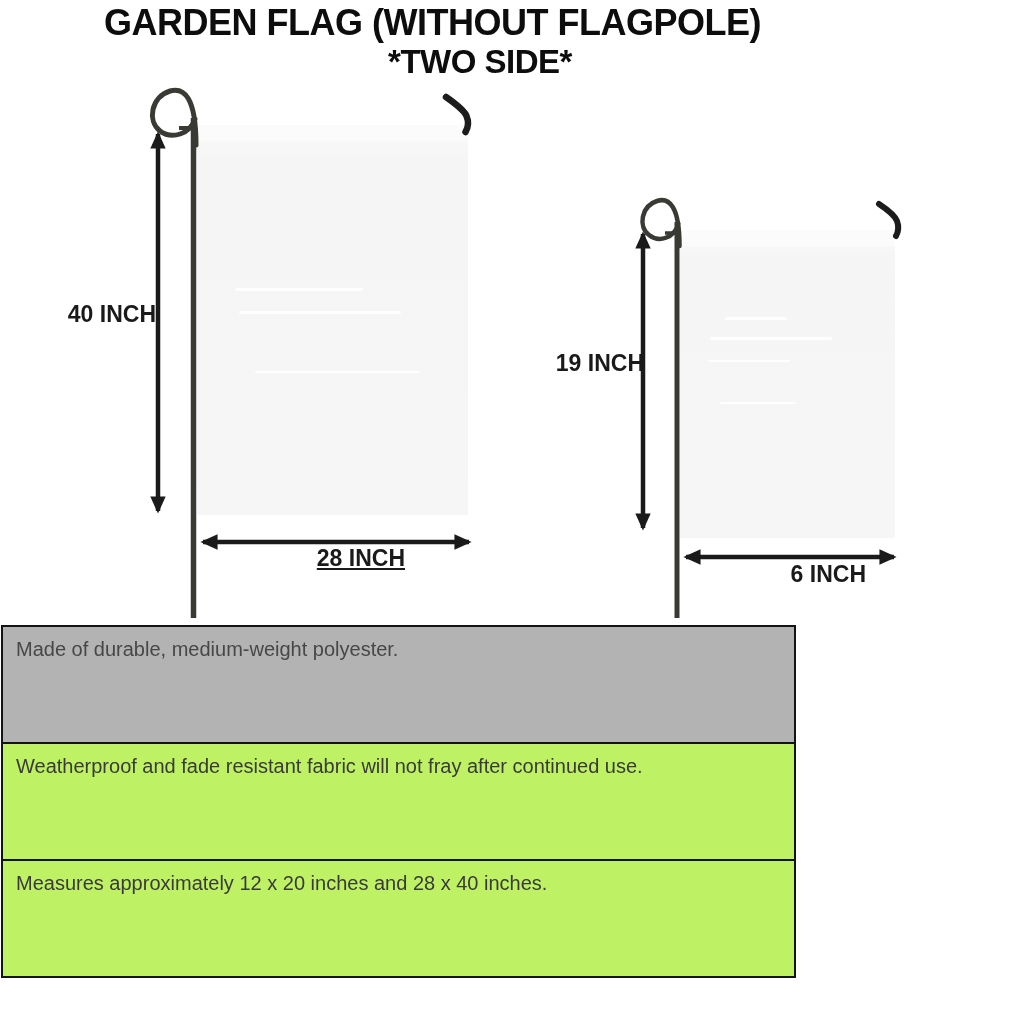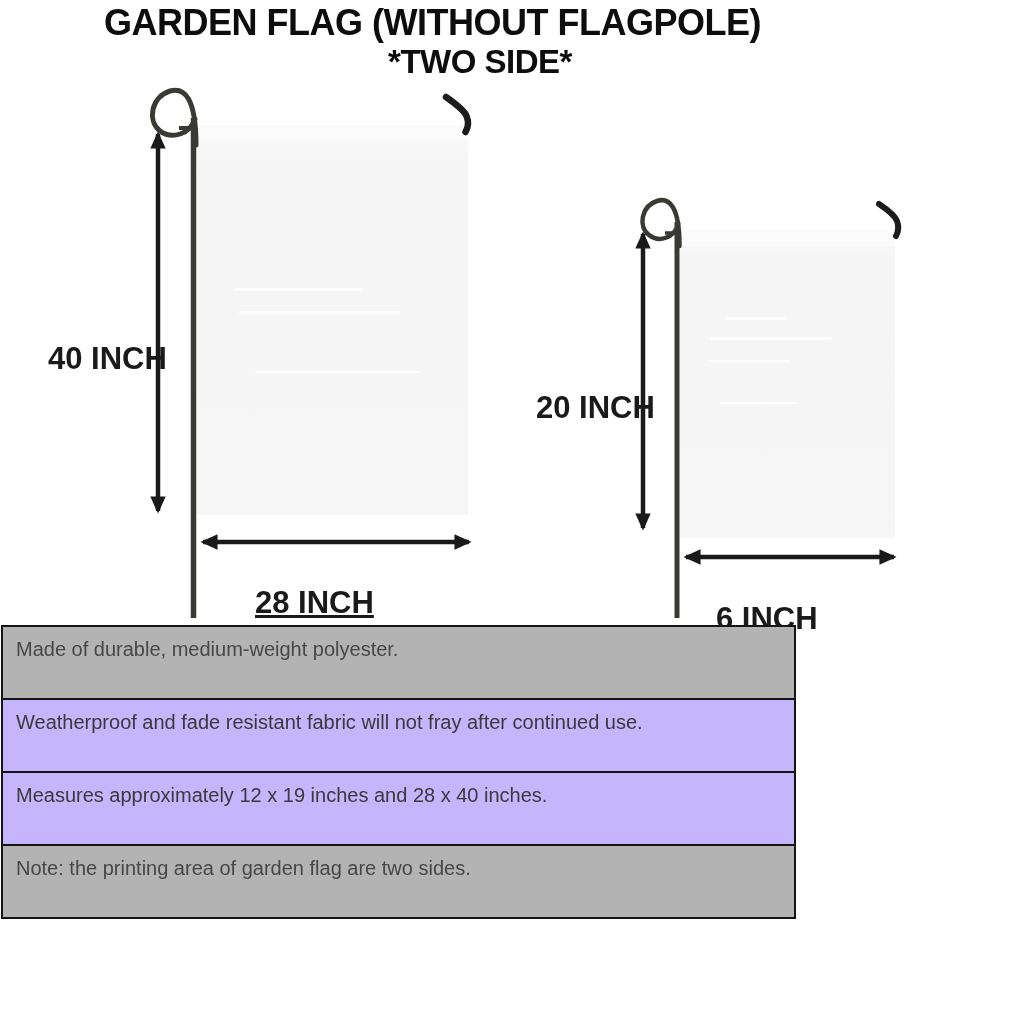--- a/index.html
+++ b/index.html
@@ -41,43 +41,43 @@
   }
 
   
   svg.overlay {
     position: absolute; left: 0; top: 0; width: 1024px; height: 1024px;
     pointer-events: none;
   }
 
   
   .dim-label {
-    position: absolute; font-size: 31px; font-weight: 700;
-    color: #1a1a1a; text-align: left; line-height: 25px;
-    letter-spacing: 0px; white-space: nowrap; margin-top: 44px;
+    position: absolute; font-size: 23px; font-weight: 700;
+    color: #1a1a1a; text-align: right; line-height: 25px;
+    letter-spacing: 0px; white-space: nowrap;
   }
   .lbl-40 { left: 48px;  top: 302px; width: 108px; }
   .lbl-28 { left: 255px; top: 546px; width: 150px; text-decoration: underline; }
   .lbl-18 { left: 536px; top: 351px; width: 108px; }
   .lbl-12 { left: 716px; top: 562px; width: 150px; }
 
   
   .spec-table {
-    position: absolute; left: 1px; top: 625px; width: 795px; height: 294px;
+    position: absolute; left: 1px; top: 625px; width: 795px; height: 353px;
     border: 2px solid #141414; display: flex; flex-direction: column;
     background: #ffffff;
   }
   .spec-row {
     flex: 1; display: block; padding: 9px 14px 0 13px;
     font-size: 20px; line-height: 26px; font-weight: 400;
     border-bottom: 2px solid #141414;
   }
   .spec-row:last-child { border-bottom: none; }
   .spec-row.gray  { background: #b3b3b3; color: #474747; }
-  .spec-row.white { background: #c4b5fd; color: #3a3a3a; }
+  .spec-row.white { background: #bef264; color: #3a3a3a; }
 </style>
 </head>
 <body>
 
 <div class="canvas">
 
   <div class="title-line1">GARDEN FLAG (WITHOUT FLAGPOLE)</div>
   <div class="title-line2">*TWO SIDE*</div>
 
   <div class="flag flag-large">
@@ -113,23 +113,22 @@
     <path d="M 879 204 C 888 210 895 215.5 897 221 C 899 226.5 898.5 231.5 896 236" fill="none" stroke="#1c1c1c" stroke-width="6" stroke-linecap="round"></path>
 
     <line x1="158" y1="134" x2="158" y2="511" stroke="#1a1a1a" stroke-width="4.5" marker-start="url(#ah)" marker-end="url(#ah)"></line>
     <line x1="203" y1="542" x2="469" y2="542" stroke="#1a1a1a" stroke-width="4.5" marker-start="url(#ah)" marker-end="url(#ah)"></line>
     <line x1="643" y1="234" x2="643" y2="528" stroke="#1a1a1a" stroke-width="4.5" marker-start="url(#ah)" marker-end="url(#ah)"></line>
     <line x1="686" y1="557" x2="894" y2="557" stroke="#1a1a1a" stroke-width="4.5" marker-start="url(#ah)" marker-end="url(#ah)"></line>
   </svg>
 
   <div class="dim-label lbl-40">40 INCH</div>
   <div class="dim-label lbl-28">28 INCH</div>
-  <div class="dim-label lbl-18">20 INCH</div>
+  <div class="dim-label lbl-18">19 INCH</div>
   <div class="dim-label lbl-12">6 INCH</div>
 
   <div class="spec-table">
     <div class="spec-row gray"><span>Made of durable, medium-weight polyester.</span></div>
     <div class="spec-row white"><span>Weatherproof and fade resistant fabric will not fray after continued use.</span></div>
-    <div class="spec-row white"><span>Measures approximately 12 x 19 inches and 28 x 40 inches.</span></div>
-    <div class="spec-row gray"><span>Note: the printing area of garden flag are two sides.</span></div>
+    <div class="spec-row white"><span>Measures approximately 12 x 20 inches and 28 x 40 inches.</span></div>
   </div>
 
 </div>
 
 </body></html>

